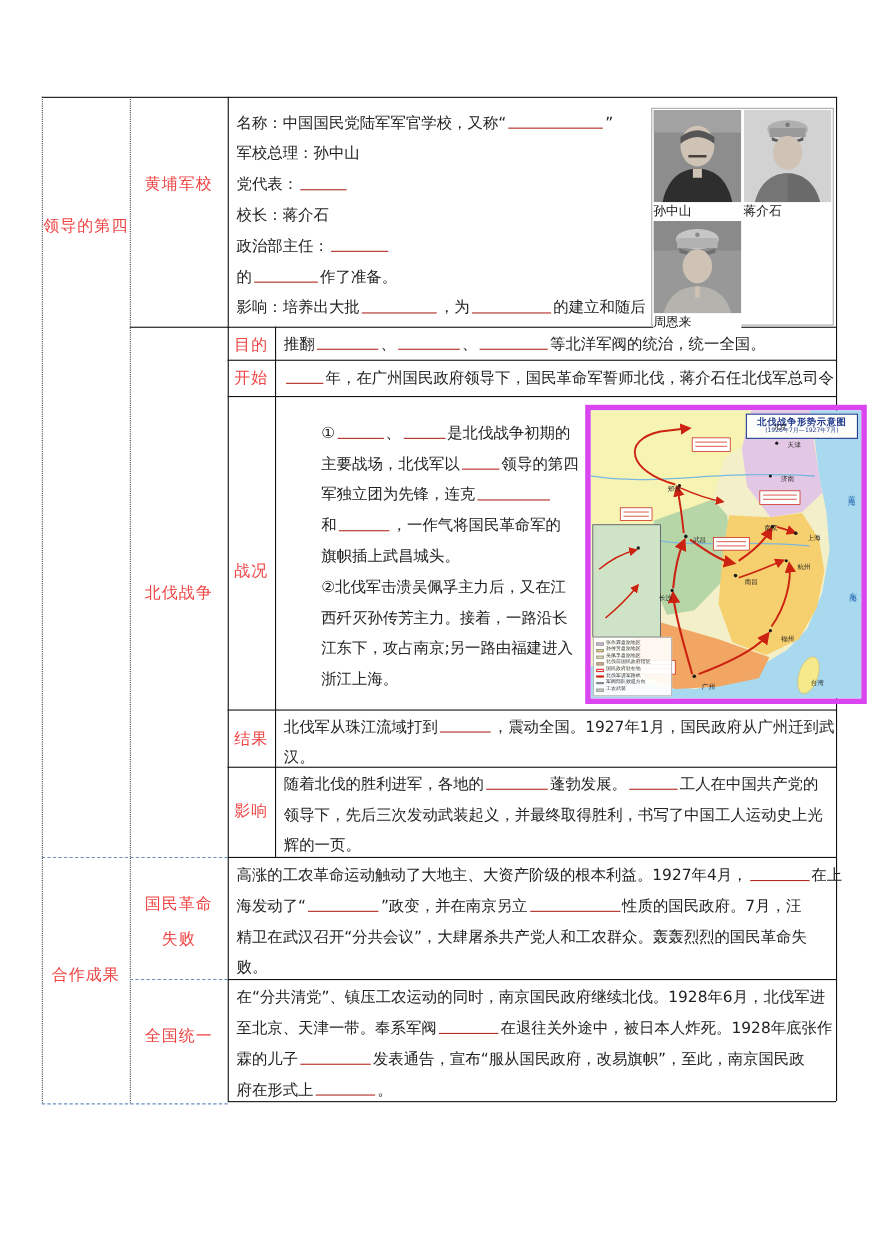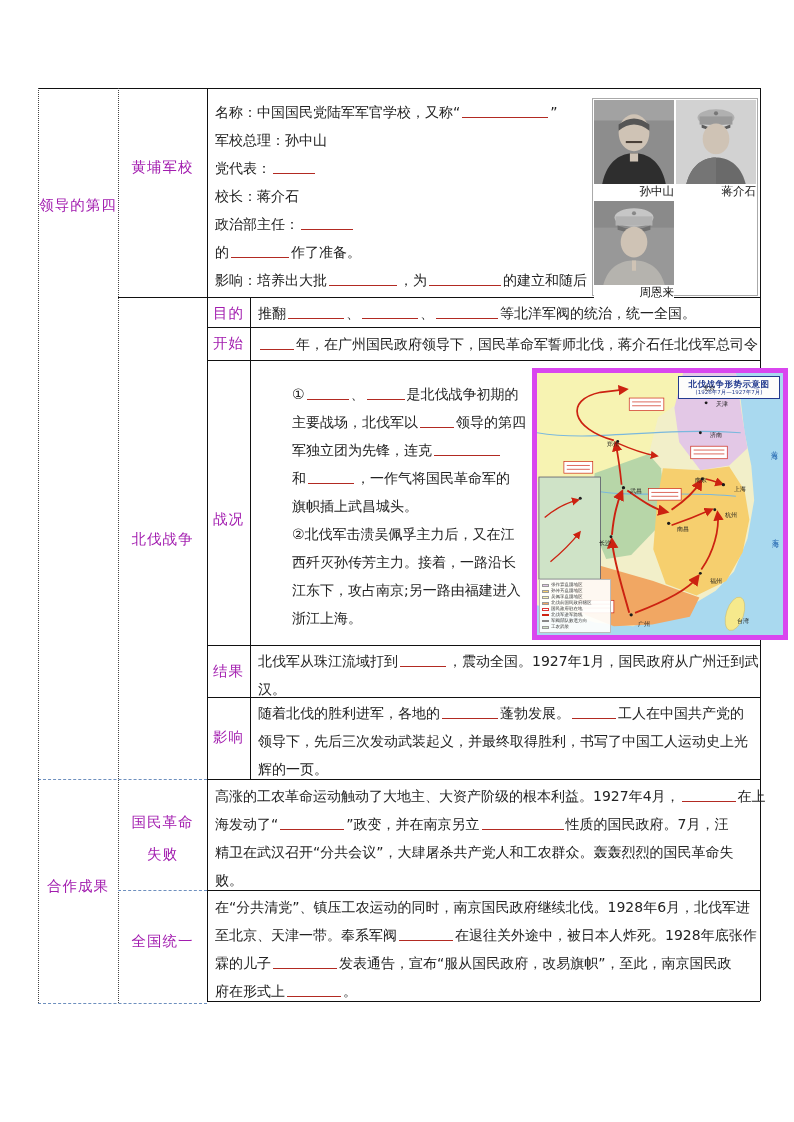--- a/index.html
+++ b/index.html
@@ -5,32 +5,32 @@
   * { margin:0; padding:0; box-sizing:border-box; }
   body { font-family:"DejaVu Sans","Liberation Sans",sans-serif; background:#e9e9e9; }
   .page { position:relative; width:794px; height:1122px; background:#ffffff; margin:0 auto; overflow:hidden;
           font-family:"DejaVu Sans","Liberation Sans",sans-serif; color:#1c1c1c; }
   
   .hl { position:absolute; height:0; border-top:1px solid #111; }
   .vl { position:absolute; width:0; border-left:1px solid #111; }
   .vl.dot { border-left:1px dotted #444; }
   .hl.bdash { border-top:1px dashed #6d8fbe; }
   
-  .cell-label { position:absolute; font-size:14.5px; letter-spacing:1px; color:#a21caf; text-align:center; }
+  .cell-label { position:absolute; font-size:14.5px; letter-spacing:1px; color:#ef4444; text-align:center; }
   
   .content { position:absolute; font-size:14px; color:#222; }
   .tline { height:28px; line-height:28px; white-space:nowrap; }
   .blank { display:inline-block; height:14px; border-bottom:1.5px solid #b22a22; vertical-align:middle; margin:0 2px 4px 2px; }
   
   .photo-grid { position:absolute; left:592px; top:98px; width:166px; height:198px; background:#fff;
                 border:1px solid #aaa; display:grid; grid-template-columns:1fr 1fr; grid-template-rows:1fr 1fr; gap:2px; padding:1px; }
   .photo-cell { display:flex; flex-direction:column; }
   .photo-img { flex:1; overflow:hidden; }
   .photo-img svg { display:block; width:100%; height:100%; }
-  .photo-cap { height:15px; line-height:15px; text-align:right; font-size:11.5px; color:#111; background:#fff; }
+  .photo-cap { height:15px; line-height:15px; text-align:left; font-size:11.5px; color:#111; background:#fff; }
   
   .map { position:absolute; left:502px; top:368px; width:256px; height:272px; border:5px solid #d946ef; overflow:hidden;margin-left:30px; }
   .map svg.base { position:absolute; left:0; top:0; width:100%; height:100%; }
   .map-title { position:absolute; right:3px; top:3px; width:102px; background:#fdfdfb; border:1px solid #223a8f; text-align:center; padding:2px 0; }
   .map-title .t1 { font-size:8.5px; font-weight:bold; color:#223a8f; line-height:10px; letter-spacing:0.5px; }
   .map-title .t2 { font-size:5.5px; color:#223a8f; line-height:7px; }
   .map-legend { position:absolute; left:2px; bottom:2px; width:72px; background:rgba(255,255,253,0.92); border:1px solid #bbb; padding:2px; }
   .legend-row { display:flex; align-items:center; height:6px; }
   .legend-chip { width:7px; height:3px; margin-right:2px; flex:none; border:0.5px solid #999; }
   .legend-txt { font-size:4.5px; color:#333; white-space:nowrap; line-height:6px; }

